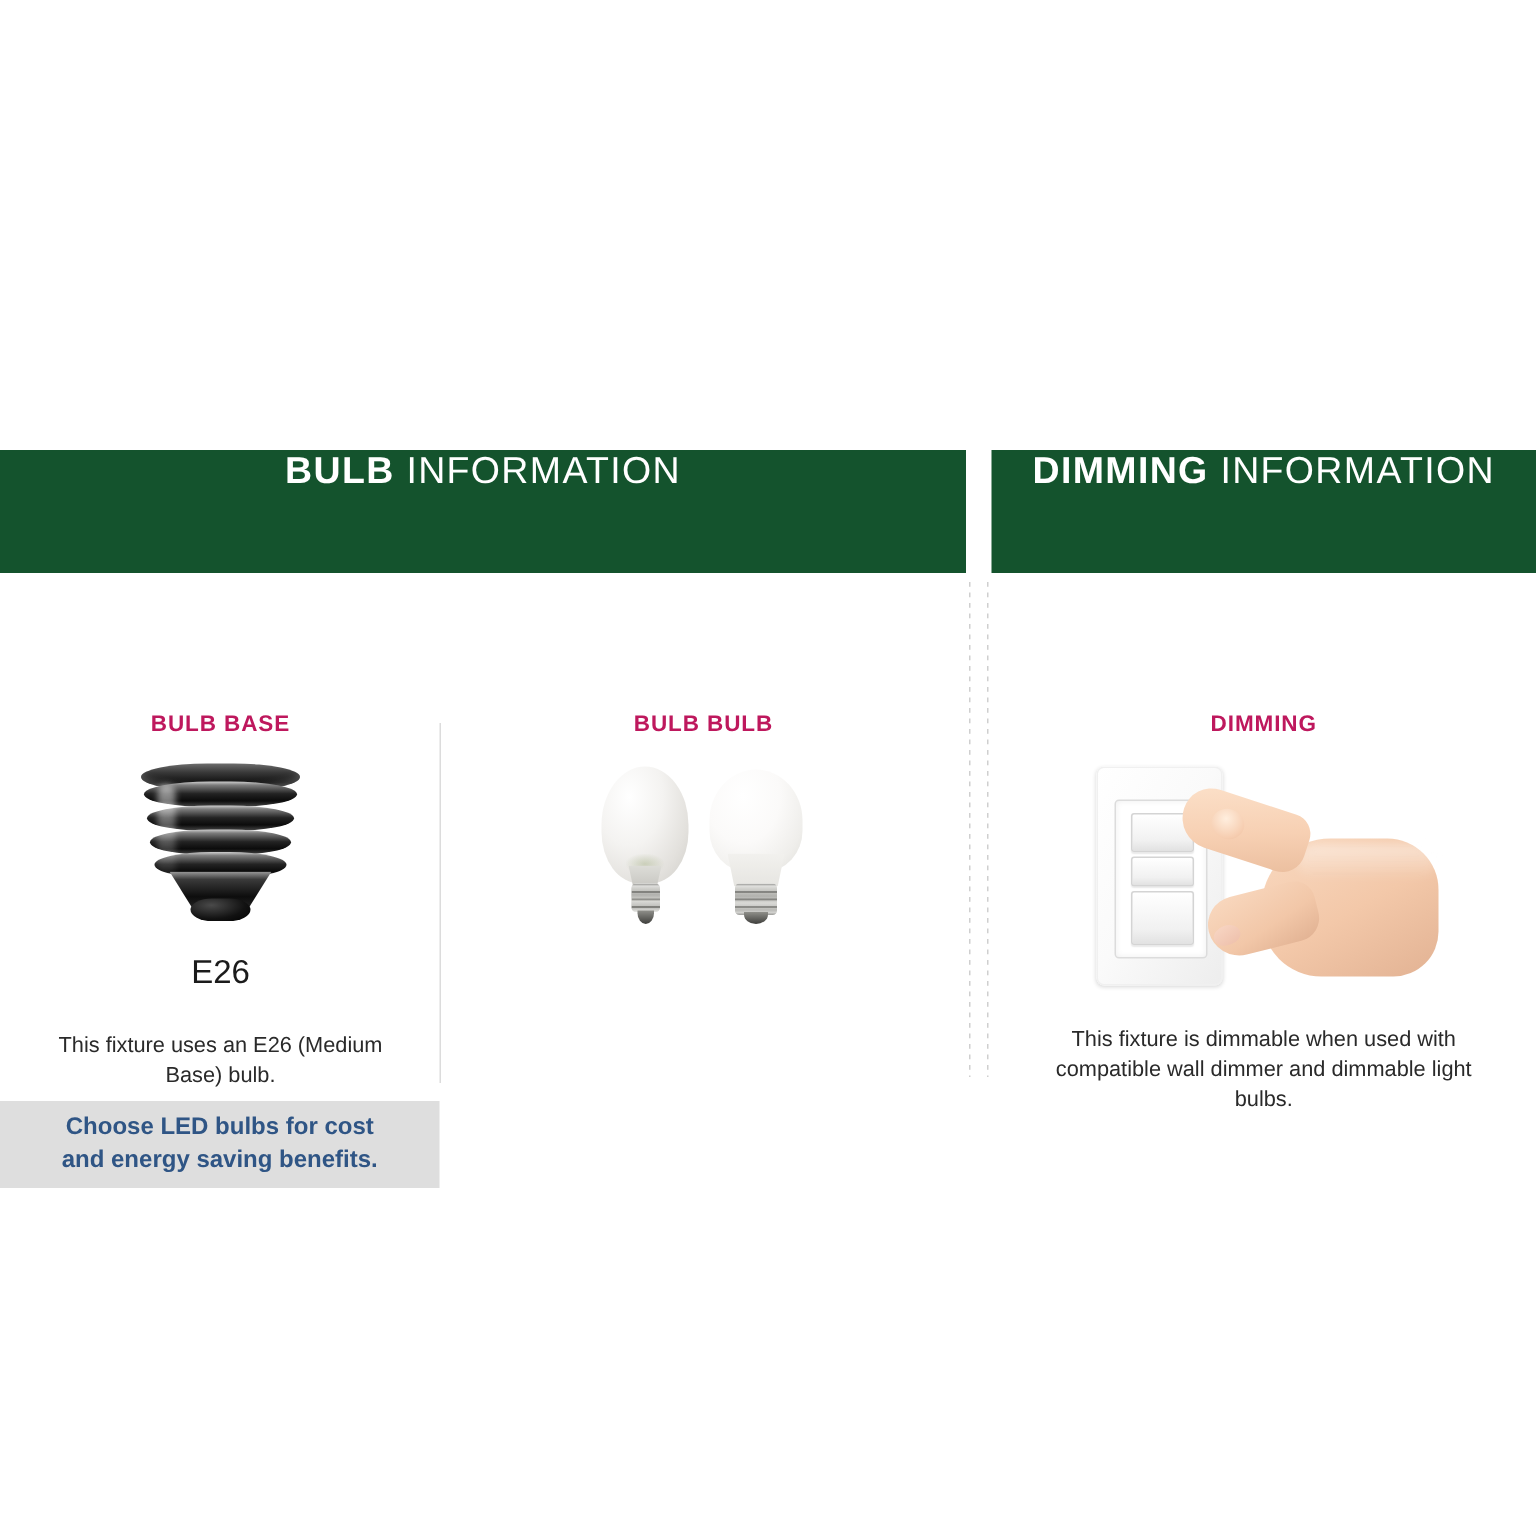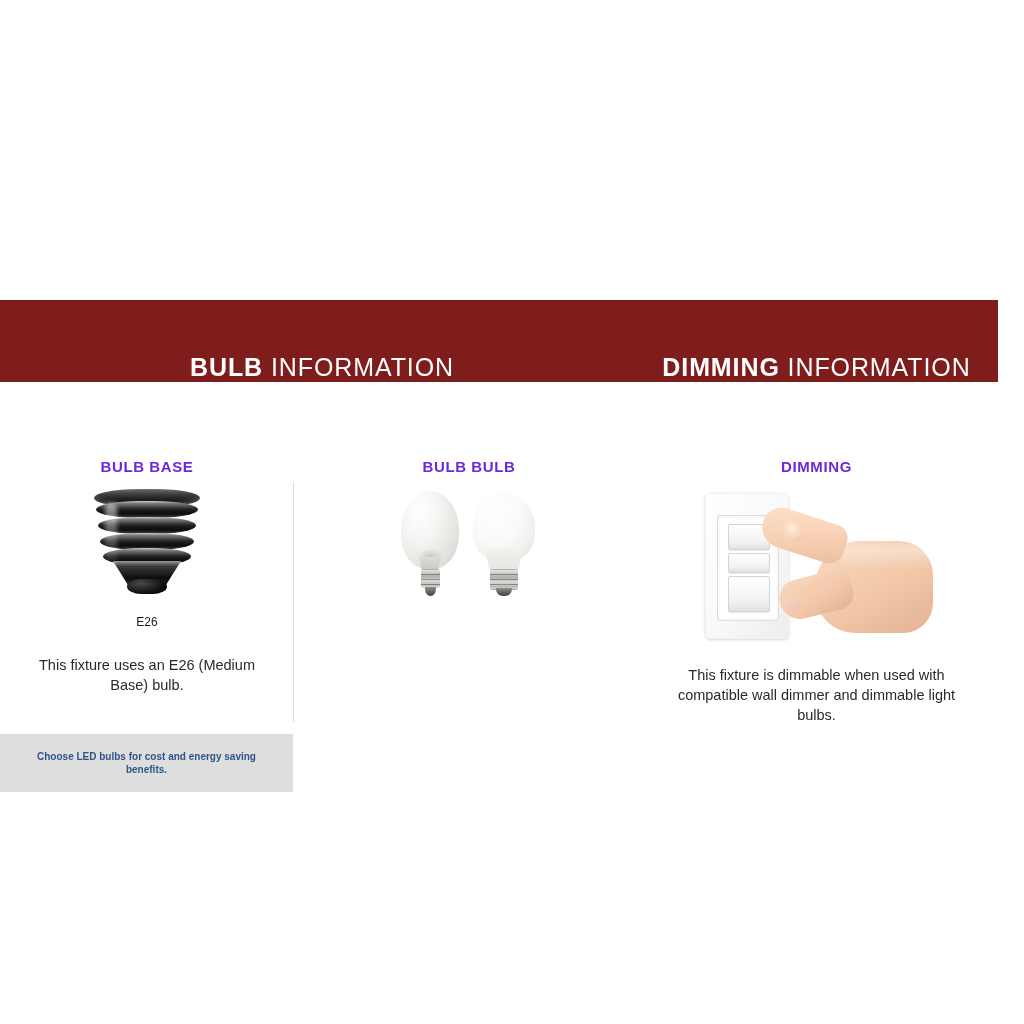--- a/index.html
+++ b/index.html
@@ -24,27 +24,27 @@
     width: 1024px;
     height: 1024px;
   }
 
   
   .panel {
     position: absolute;
     top: 300px;
   }
   #panel-bulb  { left: 0px;   width: 644px; }
-  #panel-dim   { left: 635px; width: 363px; }
+  #panel-dim   { left: 661px; width: 363px; }
 
   .panel-header {
     height: 82px;
-    background: #7f1d1d;
+    background: #14532d;
     display: flex;
-    align-items: flex-end;
+    align-items: flex-start;
     justify-content: center;
     box-sizing: border-box;
   }
   .panel-header-title {
     color: #ffffff;
     font-size: 25px;
     letter-spacing: 0.9px;
     font-weight: 300;
     white-space: nowrap;
   }
@@ -76,34 +76,34 @@
     width: 1px;
     height: 240px;
     background: #dcdcdc;
   }
 
   .col-title {
     text-align: center;
     font-size: 15px;
     font-weight: 700;
     letter-spacing: 0.6px;
-    color: #6d28d9;
-    margin: 0;
+    color: #be185d;
+    margin: 16px;
     padding-top: 76px;
   }
 
   .media {
     position: relative;
     height: 120px;
     margin-top: 12px;
   }
 
   .media-caption {
     text-align: center;
-    font-size: 12px;
+    font-size: 22px;
     color: #1b1b1b;
     margin-top: 8px;
     font-weight: 400;
   }
 
   .desc {
     text-align: center;
     font-size: 14.5px;
     line-height: 1.38;
     color: #2a2a2a;
@@ -120,21 +120,21 @@
     width: 293px;
     height: 58px;
     background: #dedede;
     display: flex;
     align-items: center;
     justify-content: center;
     box-sizing: border-box;
   }
   #led-callout-text {
     text-align: center;
-    font-size: 10px;
+    font-size: 16px;
     font-weight: 700;
     line-height: 1.35;
     color: #2f5585;
     width: 230px;
   }
 
   
   .vdash {
     position: absolute;
     top: 388px;

